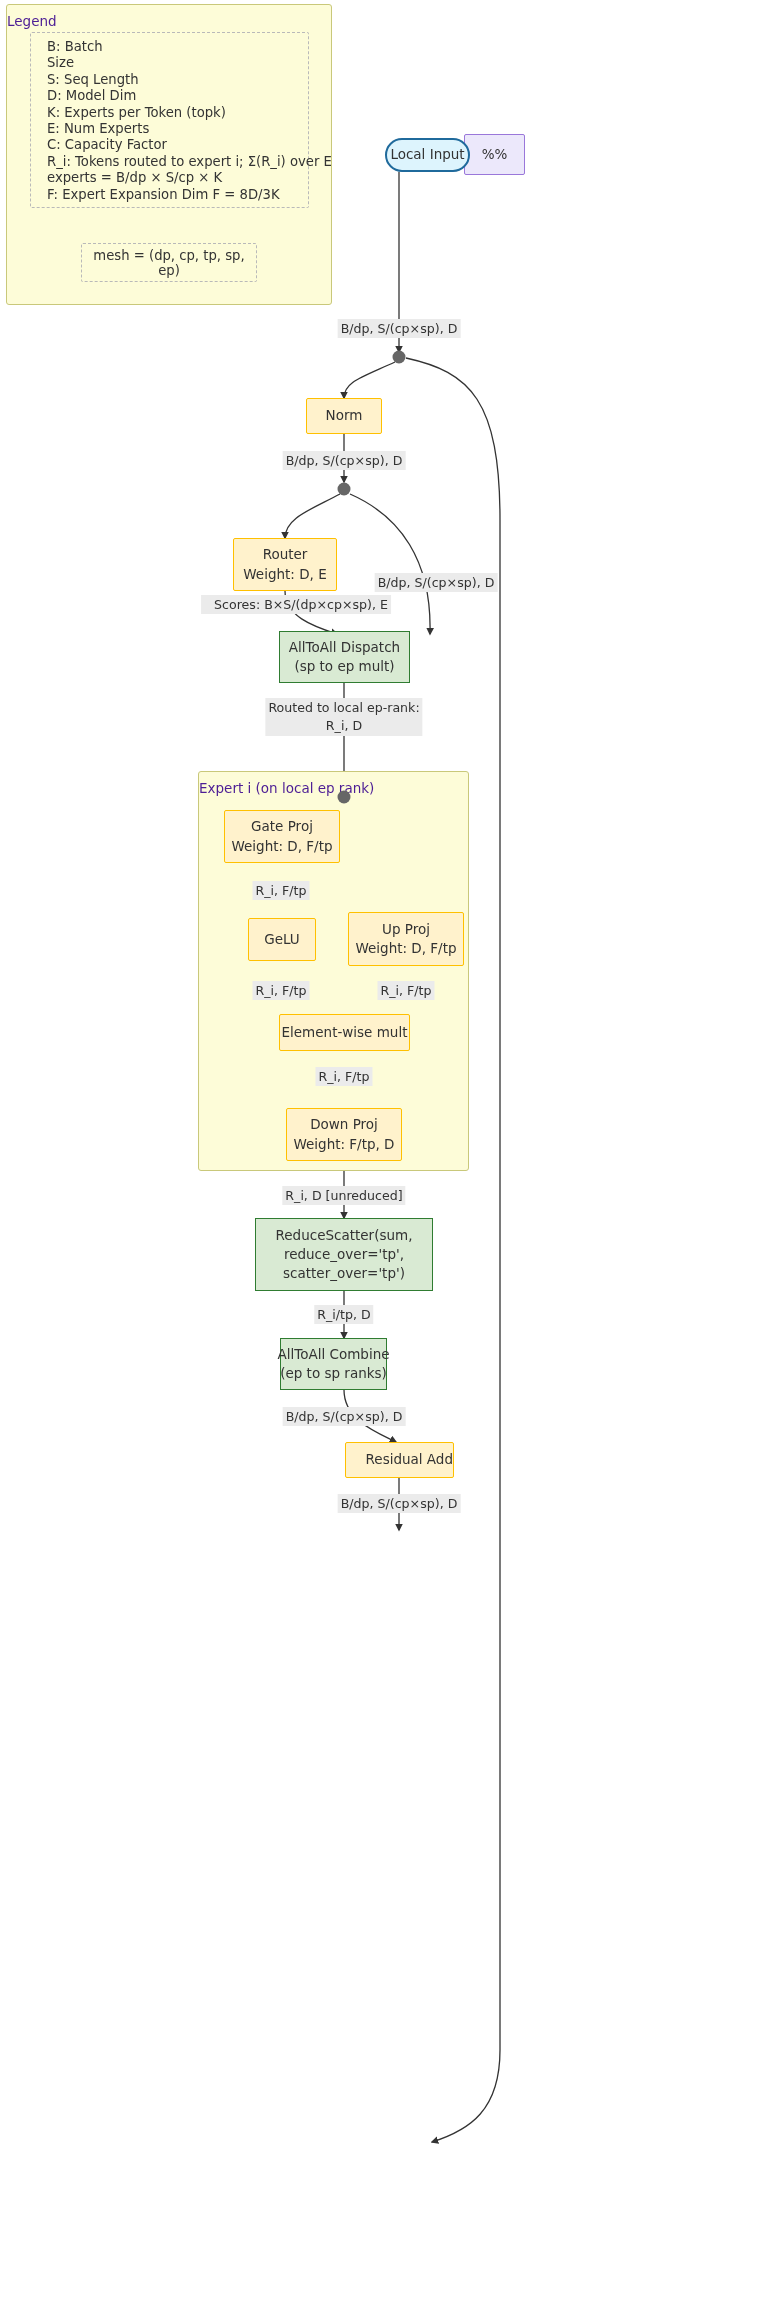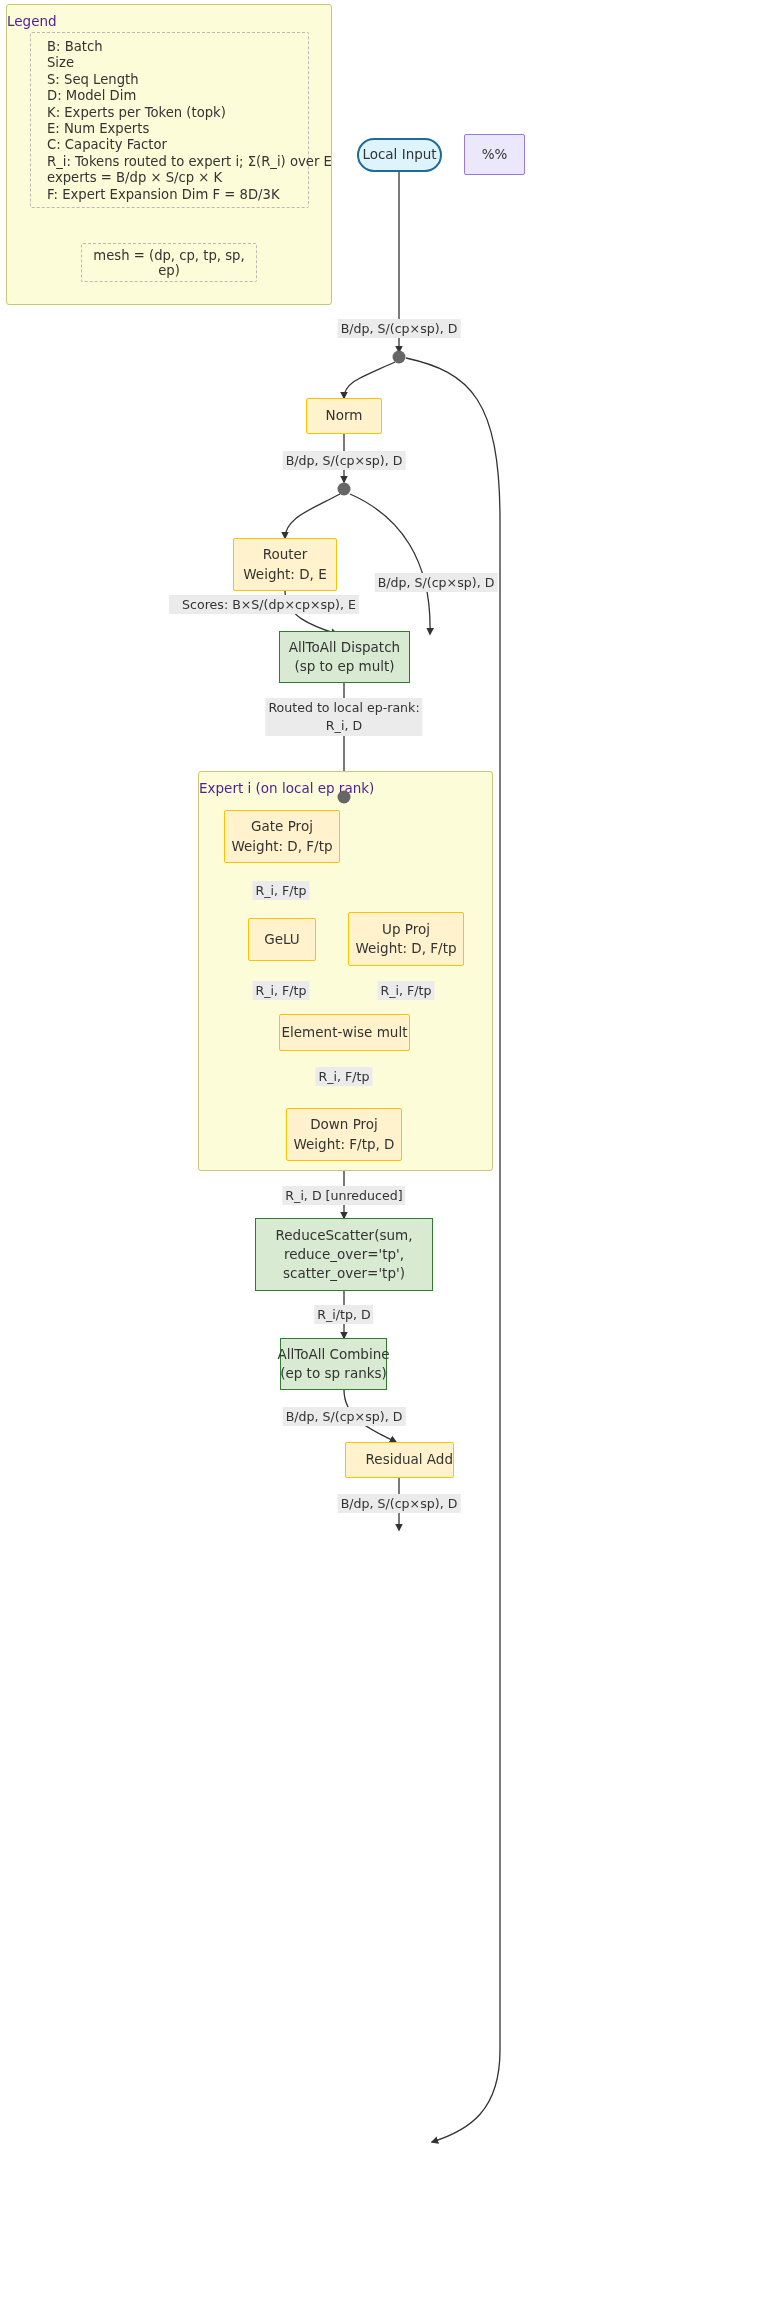--- a/index.html
+++ b/index.html
@@ -52,20 +52,21 @@
   .n-green {
     background: #d9ead3;
     border: 1.8px solid #2f7c31;
     border-radius: 0;
   }
   
   .n-round {
     background: #ddf4fd;
     border: 2.2px solid #1f6a9c;
     border-radius: 22px;
+    margin-left: 28px;
   }
   
   .n-purple {
     background: #ece8fb;
     border: 1.4px solid #9a77da;
     border-radius: 2px;
   }
 
   
   .subgraph {
@@ -215,21 +216,21 @@
   <div class="node n-yellow" style="left:233px; top:538px; width:104px; height:53px;">
     <span class="line">Router</span>
     <span class="line">Weight: D, E</span>
   </div>
 
   <div class="node n-green" style="left:279px; top:631px; width:131px; height:52px;">
     <span class="line">AllToAll Dispatch</span>
     <span class="line">(sp to ep mult)</span>
   </div>
 
-  <div class="subgraph" style="left:198px; top:771px; width:295px; height:400px;">
+  <div class="subgraph" style="left:198px; top:771px; width:271px; height:400px;">
     <div class="sg-title" style="top:8px;">Expert i (on local ep rank)</div>
   </div>
 
   <div class="junction" style="left:344px; top:797px;"></div>
 
   <div class="node n-yellow" style="left:224px; top:810px; width:116px; height:53px;">
     <span class="line">Gate Proj</span>
     <span class="line">Weight: D, F/tp</span>
   </div>
 
@@ -265,21 +266,21 @@
   <div class="node n-yellow" style="left:345px; top:1442px; width:109px; height:36px;align-items:flex-end;">
     <span class="line">Residual Add</span>
   </div>
 
   <div class="elabel" style="left:399px; top:319px;">B/dp, S/(cp×sp), D</div>
 
   <div class="elabel" style="left:344px; top:451px;">B/dp, S/(cp×sp), D</div>
 
   <div class="elabel" style="left:436px; top:573px;">B/dp, S/(cp×sp), D</div>
 
-  <div class="elabel" style="left:264px; top:595px;padding-left:13px;">Scores: B×S/(dp×cp×sp), E</div>
+  <div class="elabel" style="left:296px; top:595px;padding-left:13px;">Scores: B×S/(dp×cp×sp), E</div>
 
   <div class="elabel two" style="left:344px; top:698px;"><span>Routed to local ep-rank:</span><br><span>R_i, D</span></div>
 
   <div class="elabel" style="left:281px; top:881px;">R_i, F/tp</div>
 
   <div class="elabel" style="left:281px; top:981px;">R_i, F/tp</div>
 
   <div class="elabel" style="left:406px; top:981px;">R_i, F/tp</div>
 
   <div class="elabel" style="left:344px; top:1067px;">R_i, F/tp</div>

